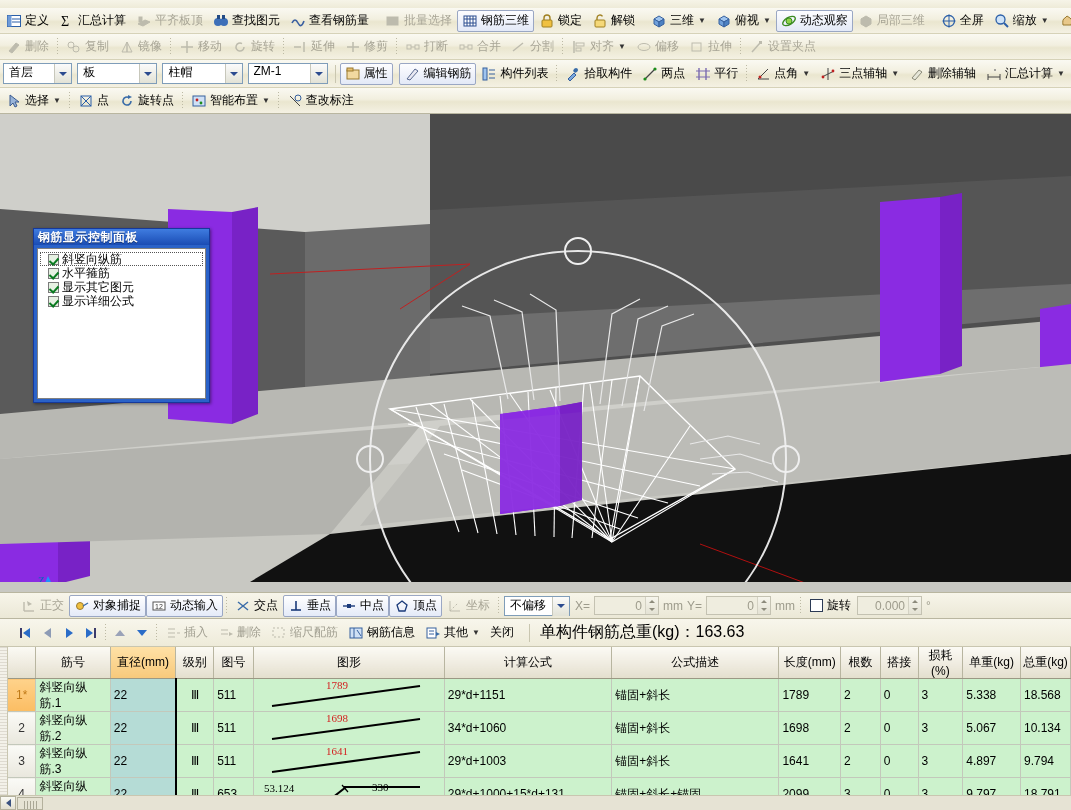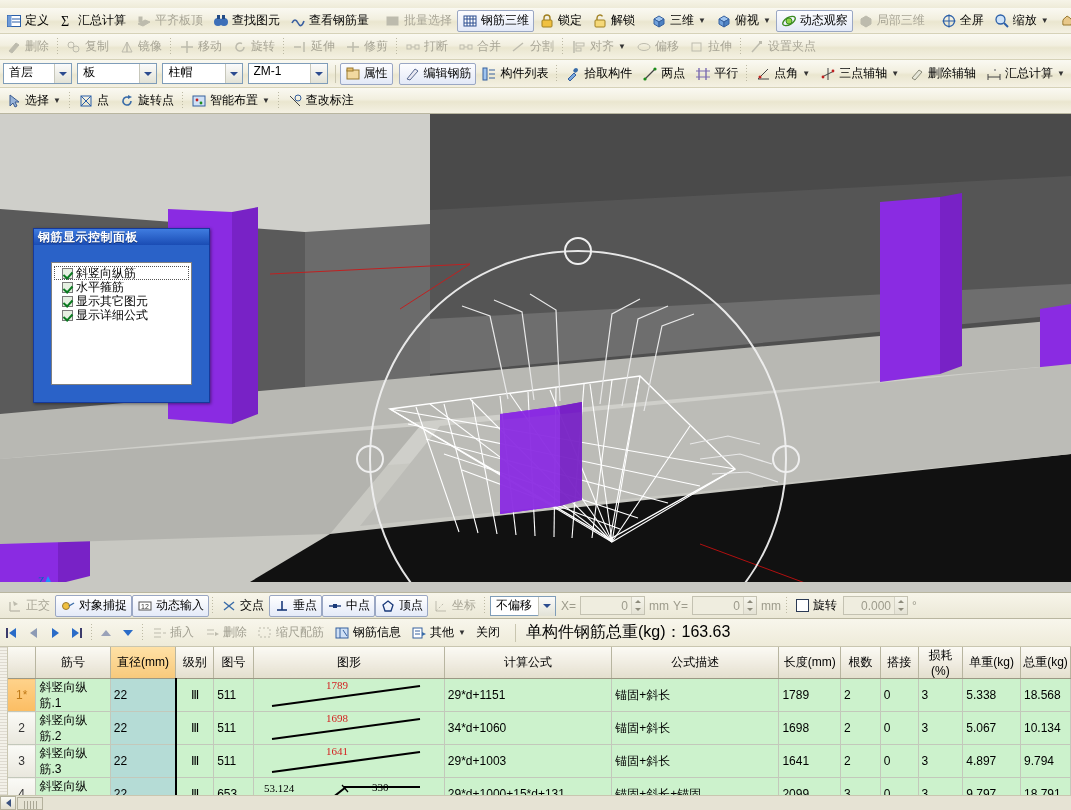--- a/index.html
+++ b/index.html
@@ -92,21 +92,21 @@
   }
   #rebarPanel .ttl {
     height: 16px; line-height: 16px;
     color: #fff; font-weight: bold; font-size: 12px;
     padding-left: 4px;
     background: linear-gradient(to bottom,#3f7ce0,#1a4cb4);
     text-shadow: 0 1px 0 rgba(0,0,0,.4);
     letter-spacing: .5px;
   }
   #rebarPanel .body {
-    flex: 1 1 auto; margin: 17px; background: #fff;
+    flex: 1 1 auto; margin: 3px; background: #fff;
     border: 1px solid #808080; padding: 3px 2px;
     overflow: hidden;
   }
   .ckrow { display: flex; align-items: center; height: 14px; gap: 3px; padding-left: 8px; font-size: 12px; color: #000; }
   .ckrow.focus { outline: 1px dotted #555; outline-offset: -1px; }
   .ckbox {
     width: 11px; height: 11px; flex: 0 0 11px;
     border: 1px solid #7a7a7a; background: #e6f0e2;
     position: relative;
   }
@@ -116,21 +116,21 @@
     border: solid #0a7a20; border-width: 0 2px 2px 0;
     transform: rotate(42deg);
   }
 
   
   #statusbar {
     height: 27px; flex: 0 0 27px;
     background: linear-gradient(to bottom,#f7f5ea,#ebe8d6);
     border-top: 1px solid #b9b6a0;
     border-bottom: 1px solid #b9b6a0;
-    display: flex; align-items: center; padding: 0 2px;
+    display: flex; align-items: center; padding: 0 16px;
     white-space: nowrap; overflow: hidden;
   }
   .sbtn {
     display: inline-flex; align-items: center; gap: 3px;
     height: 22px; padding: 0 4px; font-size: 12px;
     border: 1px solid transparent; color: #000;
   }
   .sbtn.dis { color: #a8a596; }
   .sbtn.on {
     border: 1px solid #9aa7c4; border-radius: 2px;
@@ -152,21 +152,21 @@
   .numfield .spin i.u { border-bottom: 3px solid #8d8b7c; }
   .numfield .spin i.d { border-top: 3px solid #8d8b7c; }
   .lblmut { color: #9d9b8c; font-size: 12px; margin: 0 2px; }
   .bigck { width: 13px; height: 13px; border: 1px solid #2b3a55; background: #fff; display:inline-block; margin:0 4px 0 6px;}
 
   
   #gridbar {
     height: 28px; flex: 0 0 28px;
     background: linear-gradient(to bottom,#f8f6ec,#eeebd9);
     border-bottom: 1px solid #c9c6b0;
-    display: flex; align-items: center; 
+    display: flex; align-items: center; padding-left: 14px;
     white-space: nowrap; overflow: hidden;
   }
   .gb { display: inline-flex; align-items: center; gap: 3px; height: 22px; padding: 0 5px; font-size: 12px; color:#000;}
   .gb.dis { color: #a09e90; }
   .nav { width: 22px; height: 20px; display: inline-flex; align-items: center; justify-content: center; }
   .tri { width: 0; height: 0; }
   .tri.r { border-left: 7px solid #2a6cc8; border-top: 5px solid transparent; border-bottom: 5px solid transparent; }
   .tri.l { border-right: 7px solid #8d9bb5; border-top: 5px solid transparent; border-bottom: 5px solid transparent; }
   .bar { width: 2px; height: 10px; background: #3b3b6b; }
   .arrU { width:0;height:0;border-left:5px solid transparent;border-right:5px solid transparent;border-bottom:6px solid #9aa2b8;}

